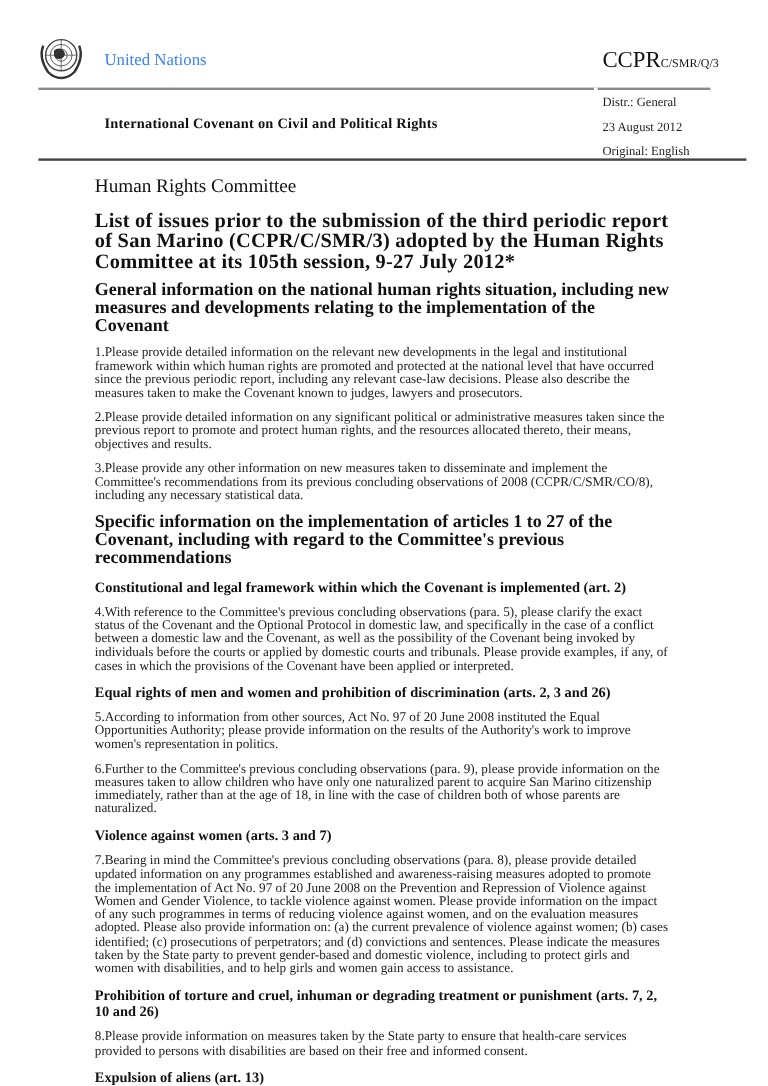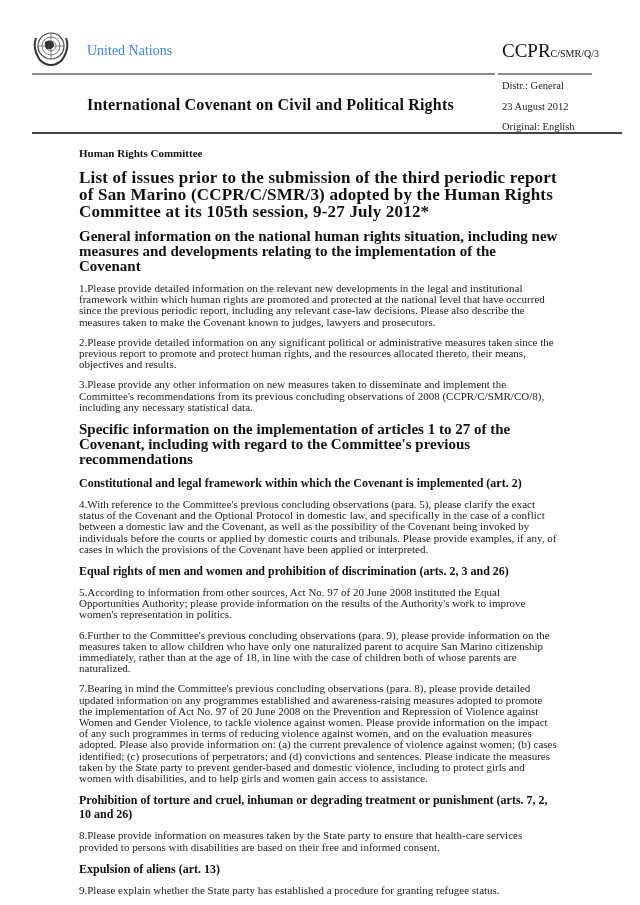--- a/index.html
+++ b/index.html
@@ -5,24 +5,24 @@
   html, body { margin:0; padding:0; background:#ffffff; }
   body { width:640px; height:905px; position:relative; overflow:hidden;
          font-family:"Liberation Serif", "DejaVu Serif", serif; color:#111; }
   .emblem { position:absolute; left:31px; top:28px; width:40px; height:40px; }
   .org { position:absolute; left:87px; top:43px; font-size:14px; color:#3b82f6; }
   .symbol { position:absolute; left:502px; top:40px; font-size:19px; color:#111; }
   .symbol small { font-size:10px; }
   .rule-top { position:absolute; left:32px; top:73px; width:560px; height:2px; background:#8a8a8a; }
   .rule-gap { position:absolute; left:495px; top:73px; width:3px; height:2px; background:#fff; }
   .meta { position:absolute; left:502px; font-size:10.5px; color:#222; }
-  .covenant-title { position:absolute; left:87px; top:96px; font-size:16px; font-weight:bold; color:#111; letter-spacing:0.2px; }
+  .covenant-title { position:absolute; left:87px; top:96px; font-size:12px; font-weight:bold; color:#111; letter-spacing:0.2px; }
   .rule-bottom { position:absolute; left:32px; top:132px; width:590px; height:2px; background:#444; }
   .content { position:absolute; left:79px; top:147px; width:482px; }
-  .committee { font-size:11px; font-weight:bold; margin:0 0 10px 0; }
+  .committee { font-size:16px; font-weight:normal; margin:0 0 10px 0; }
   .doc-title { font-size:17px; font-weight:bold; line-height:17px; margin:0 0 9px 0; letter-spacing:0.2px; }
   .h2 { font-size:15px; font-weight:bold; line-height:15px; margin:0 0 9px 0; }
   .h3 { font-size:12px; font-weight:bold; line-height:14px; margin:0 0 9px 0; }
   .para { font-size:11px; line-height:11.2px; margin:0 4px 9px 0; color:#222; text-align:left; }
 </style>
 </head>
 <body>
 
 <div class="emblem">
   <svg width="40" height="40" viewBox="0 0 40 40">
@@ -65,20 +65,21 @@
 
   <div class="h2">Specific information on the implementation of articles 1 to 27 of the Covenant, including with regard to the Committee's previous recommendations</div>
 
   <div class="h3">Constitutional and legal framework within which the Covenant is implemented (art. 2)</div>
   <p class="para">4.With reference to the Committee's previous concluding observations (para. 5), please clarify the exact status of the Covenant and the Optional Protocol in domestic law, and specifically in the case of a conflict between a domestic law and the Covenant, as well as the possibility of the Covenant being invoked by individuals before the courts or applied by domestic courts and tribunals. Please provide examples, if any, of cases in which the provisions of the Covenant have been applied or interpreted.</p>
 
   <div class="h3">Equal rights of men and women and prohibition of discrimination (arts. 2, 3 and 26)</div>
   <p class="para">5.According to information from other sources, Act No. 97 of 20 June 2008 instituted the Equal Opportunities Authority; please provide information on the results of the Authority's work to improve women's representation in politics.</p>
   <p class="para">6.Further to the Committee's previous concluding observations (para. 9), please provide information on the measures taken to allow children who have only one naturalized parent to acquire San Marino citizenship immediately, rather than at the age of 18, in line with the case of children both of whose parents are naturalized.</p>
 
+  <div class="h3">Violence against women (arts. 3 and 7)</div>
   <p class="para">7.Bearing in mind the Committee's previous concluding observations (para. 8), please provide detailed updated information on any programmes established and awareness-raising measures adopted to promote the implementation of Act No. 97 of 20 June 2008 on the Prevention and Repression of Violence against Women and Gender Violence, to tackle violence against women. Please provide information on the impact of any such programmes in terms of reducing violence against women, and on the evaluation measures adopted. Please also provide information on: (a) the current prevalence of violence against women; (b) cases identified; (c) prosecutions of perpetrators; and (d) convictions and sentences. Please indicate the measures taken by the State party to prevent gender-based and domestic violence, including to protect girls and women with disabilities, and to help girls and women gain access to assistance.</p>
 
   <div class="h3">Prohibition of torture and cruel, inhuman or degrading treatment or punishment (arts. 7, 2, 10 and 26)</div>
   <p class="para">8.Please provide information on measures taken by the State party to ensure that health-care services provided to persons with disabilities are based on their free and informed consent.</p>
 
   <div class="h3">Expulsion of aliens (art. 13)</div>
   <p class="para">9.Please explain whether the State party has established a procedure for granting refugee status.</p>
 </div>
 
 </body></html>

